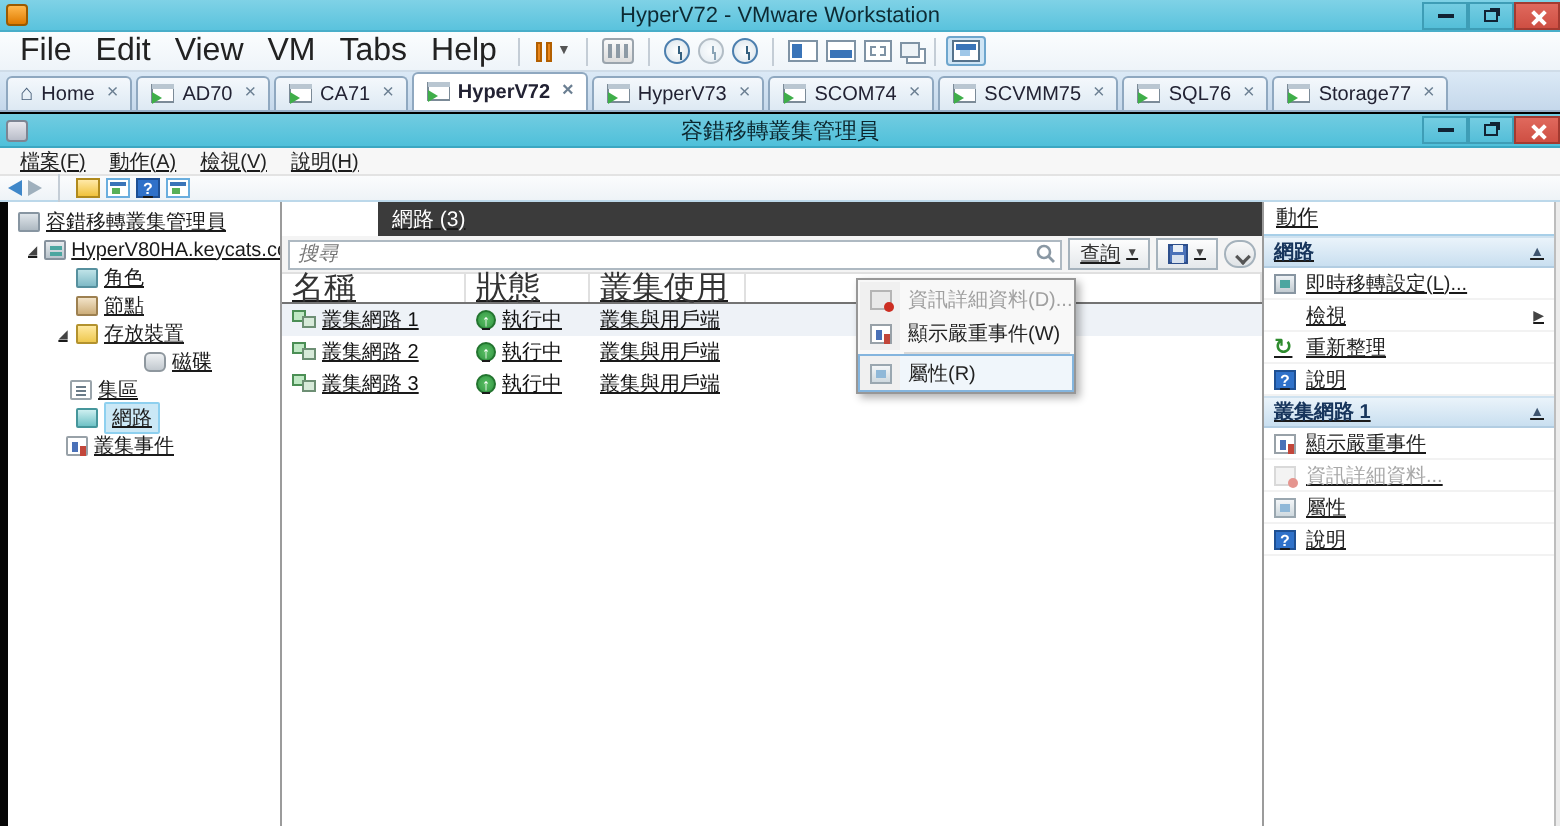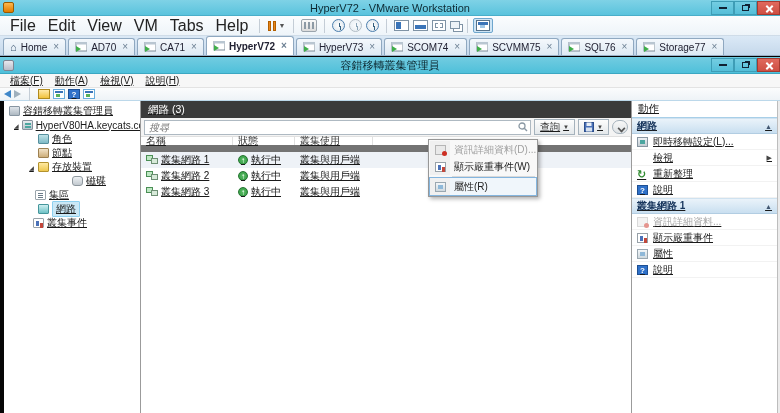--- a/index.html
+++ b/index.html
@@ -87,31 +87,31 @@
   .i-disk { background:linear-gradient(#eef1f3,#c2c9cf); border:1px solid #8e979e; border-radius:3px; }
   .i-pool { background:#fff; border:1px solid #9aa4ab; }
   .i-pool::after { content:""; position:absolute; left:2px; top:2px; right:2px; height:1px; background:#6a7b88; box-shadow:0 2px 0 #6a7b88,0 4px 0 #6a7b88; }
   .i-network { background:linear-gradient(#cdeff0,#6fc2c6); border:1px solid #45969b; }
   .i-events { background:#fff; border:1px solid #98a1a8; }
   .i-events::after { content:""; position:absolute; left:2px; top:2px; width:3px; height:5px; background:#4a71b8; box-shadow:4px 2px 0 #c2463a; }
   .tsel { background:#cbe8f6; border:1px solid #8ed0ef; padding:0 3px; border-radius:1px; }
 
   
   .mid { flex:1; display:flex; flex-direction:column; background:#fff; border-right:1px solid #9b9b9b; position:relative; }
-  .list-title { height:17px; background:#3b3b3b; color:#fff; font-size:10.5px; display:flex; align-items:center; padding-left:7px; }
+  .list-title { height:17px; background:#3b3b3b; color:#fff; font-size:10.5px; display:flex; align-items:center; padding-left:7px;margin-left:48px; }
   .search-row { height:19px; display:flex; align-items:center; padding:2px 3px; gap:3px; background:#f4f4f4; border-bottom:1px solid #e0e0e0; }
   .search-wrap { flex:1; position:relative; height:15px; }
   .search-input { width:100%; height:15px; border:1px solid #aeb9c2; font-style:italic; font-size:10px; color:#8b8b8b; padding:0 16px 0 4px; font-family:inherit; }
   .search-mag { position:absolute; right:3px; top:2px; width:10px; height:10px; }
   .btn { height:16px; display:flex; align-items:center; justify-content:center; gap:3px; border:1px solid #a5b2bc; background:linear-gradient(#fdfdfd,#e4e8eb); font-size:10px; color:#333; padding:0 5px; }
   .caret { font-size:6px; color:#444; }
   .roundbtn { width:16px; height:14px; border:1px solid #a5b2bc; border-radius:8px; background:linear-gradient(#f8f8f8,#dfe3e6); position:relative; }
   .roundbtn::after { content:""; position:absolute; left:5px; top:4px; width:5px; height:5px; border-right:2px solid #555; border-bottom:2px solid #555; transform:rotate(45deg) scale(.8); }
 
-  .thead { display:flex; height:15px; align-items:center; font-size:10px; color:#333; border-bottom:7px solid #737373; background:#fff; }
+  .thead { display:flex; height:15px; align-items:center; font-size:16px; color:#333; border-bottom:1px solid #737373; background:#fff; }
   .thead .c { border-right:1px solid #e0e0e0; height:100%; display:flex; align-items:center; padding-left:5px; }
   .c-name { width:92px; } .c-status { width:62px; } .c-usage { width:78px; } .c-info { width:176px; } .c-fill { flex:1; }
   .trowdata { display:flex; height:16px; align-items:center; font-size:10px; color:#111; }
   .trowdata.sel { background:#eef2f7; }
   .cell { height:100%; display:flex; align-items:center; padding-left:5px; gap:3px; }
   .statusdot { width:10px; height:10px; border-radius:50%; background:radial-gradient(#5cc066,#2f9440); border:1px solid #23742f; color:#fff; font-size:8px; line-height:9px; text-align:center; }
   .netico { width:12px; height:10px; }
 
   
   .ctxmenu { position:absolute; left:428px; top:139px; width:110px; background:#f8f8f8; border:1px solid #979797; box-shadow:2px 2px 4px rgba(0,0,0,.3); padding:1px; z-index:20; }
@@ -472,27 +472,27 @@
         </div>
         <div class="aitem">
           <span class="mico m-help">?</span>
           <span>說明</span>
         </div>
 
         <div class="sect">
           <span>叢集網路 1</span>
           <span class="chev">▲</span>
         </div>
+        <div class="aitem">
+          <span class="mico m-events"></span>
+          <span>顯示嚴重事件</span>
+        </div>
         <div class="aitem disabled">
           <span class="mico m-info"></span>
           <span>資訊詳細資料...</span>
-        </div>
-        <div class="aitem">
-          <span class="mico m-events"></span>
-          <span>顯示嚴重事件</span>
         </div>
         <div class="aitem">
           <span class="mico m-props"></span>
           <span>屬性</span>
         </div>
         <div class="aitem">
           <span class="mico m-help">?</span>
           <span>說明</span>
         </div>
       </div>

